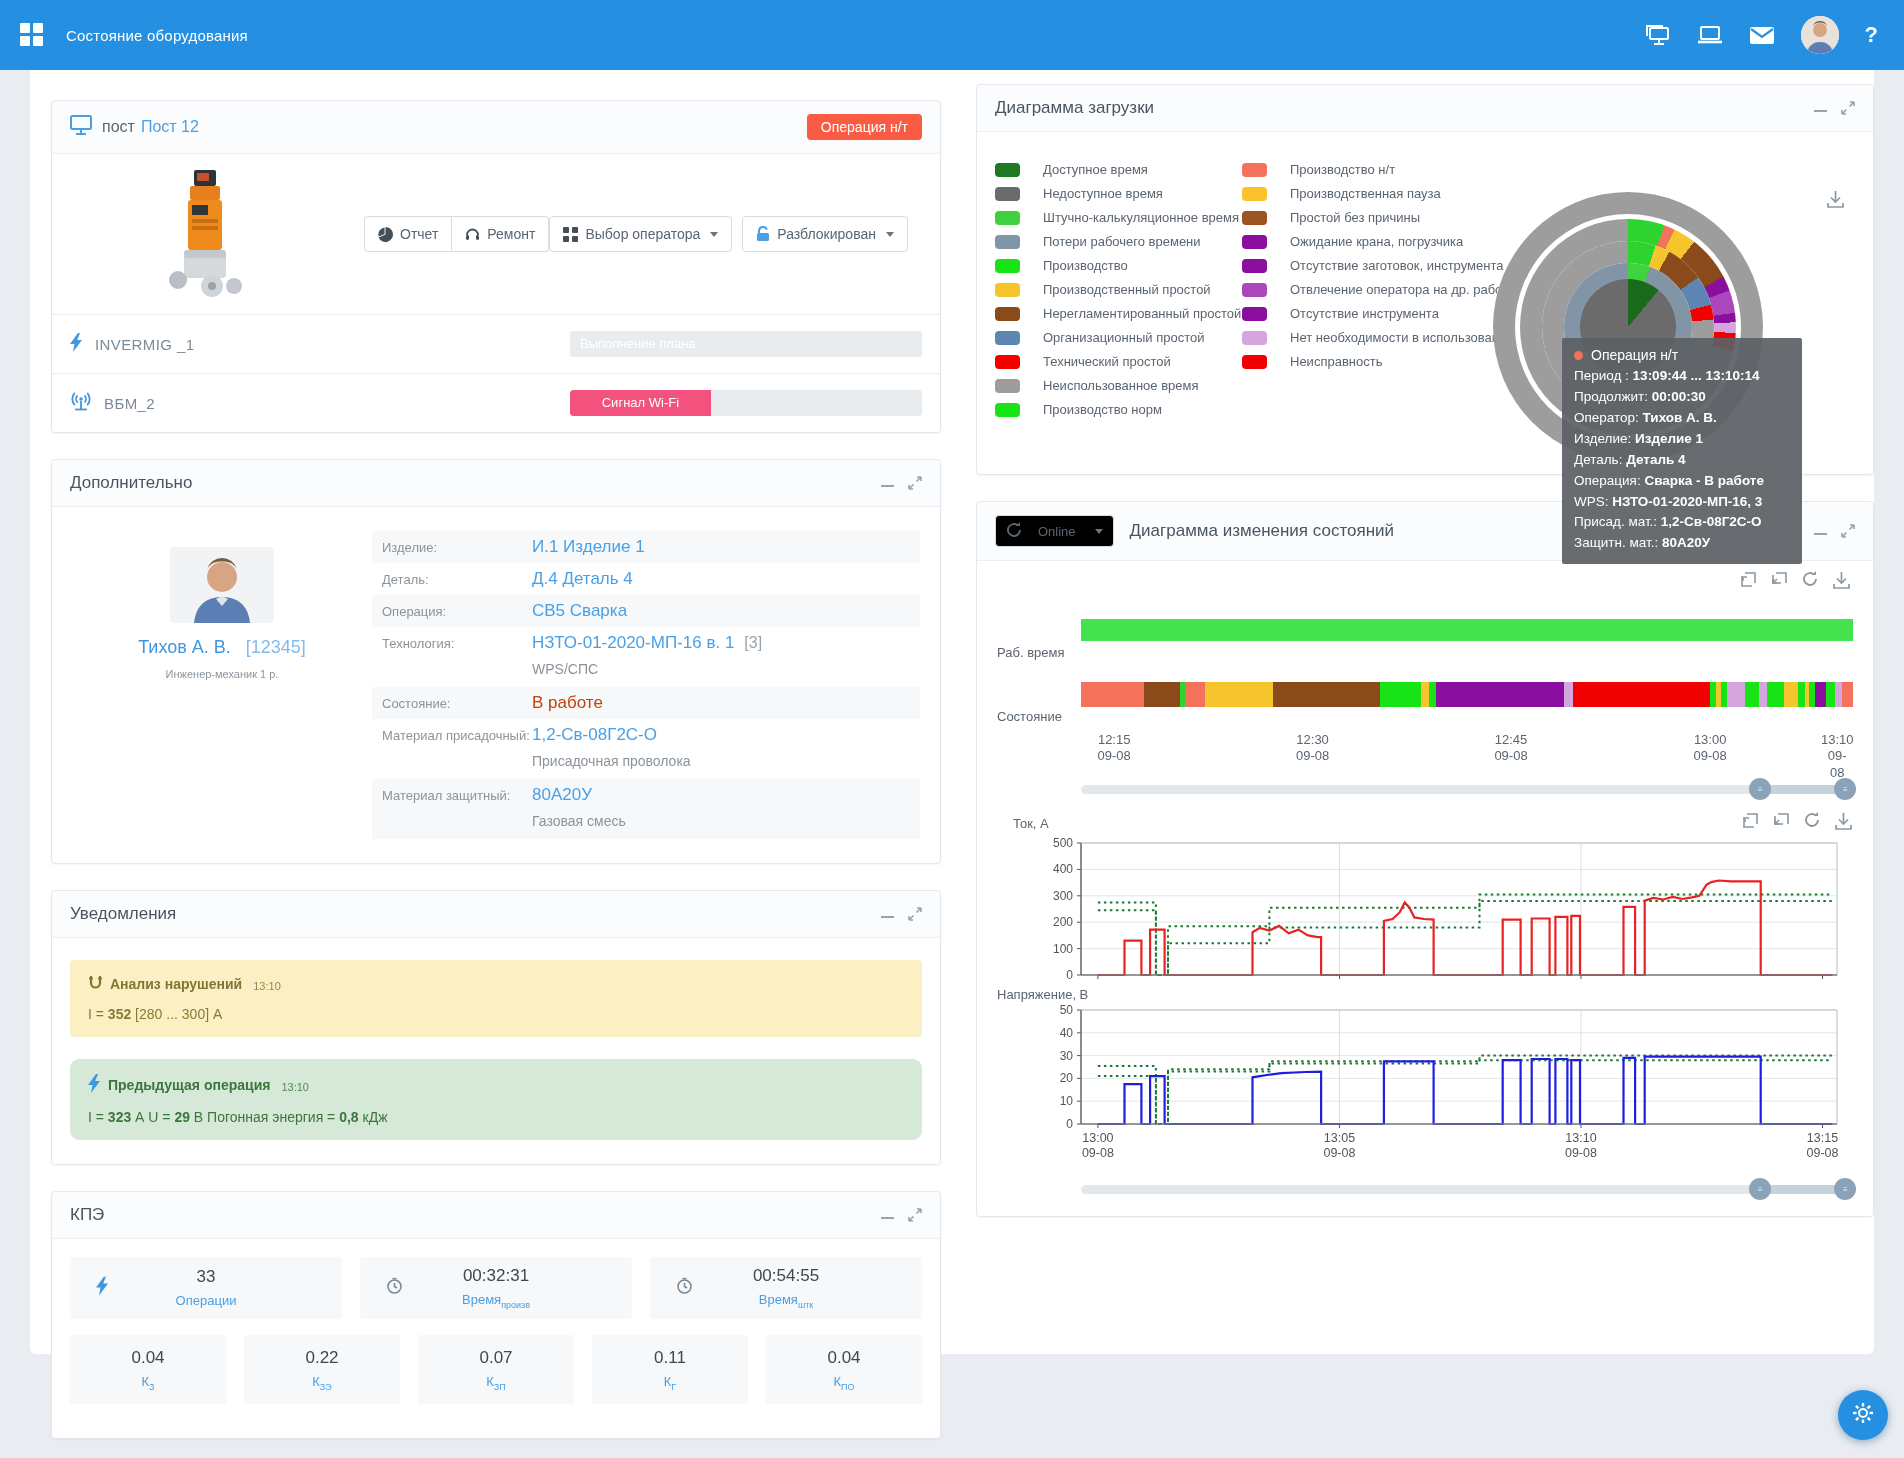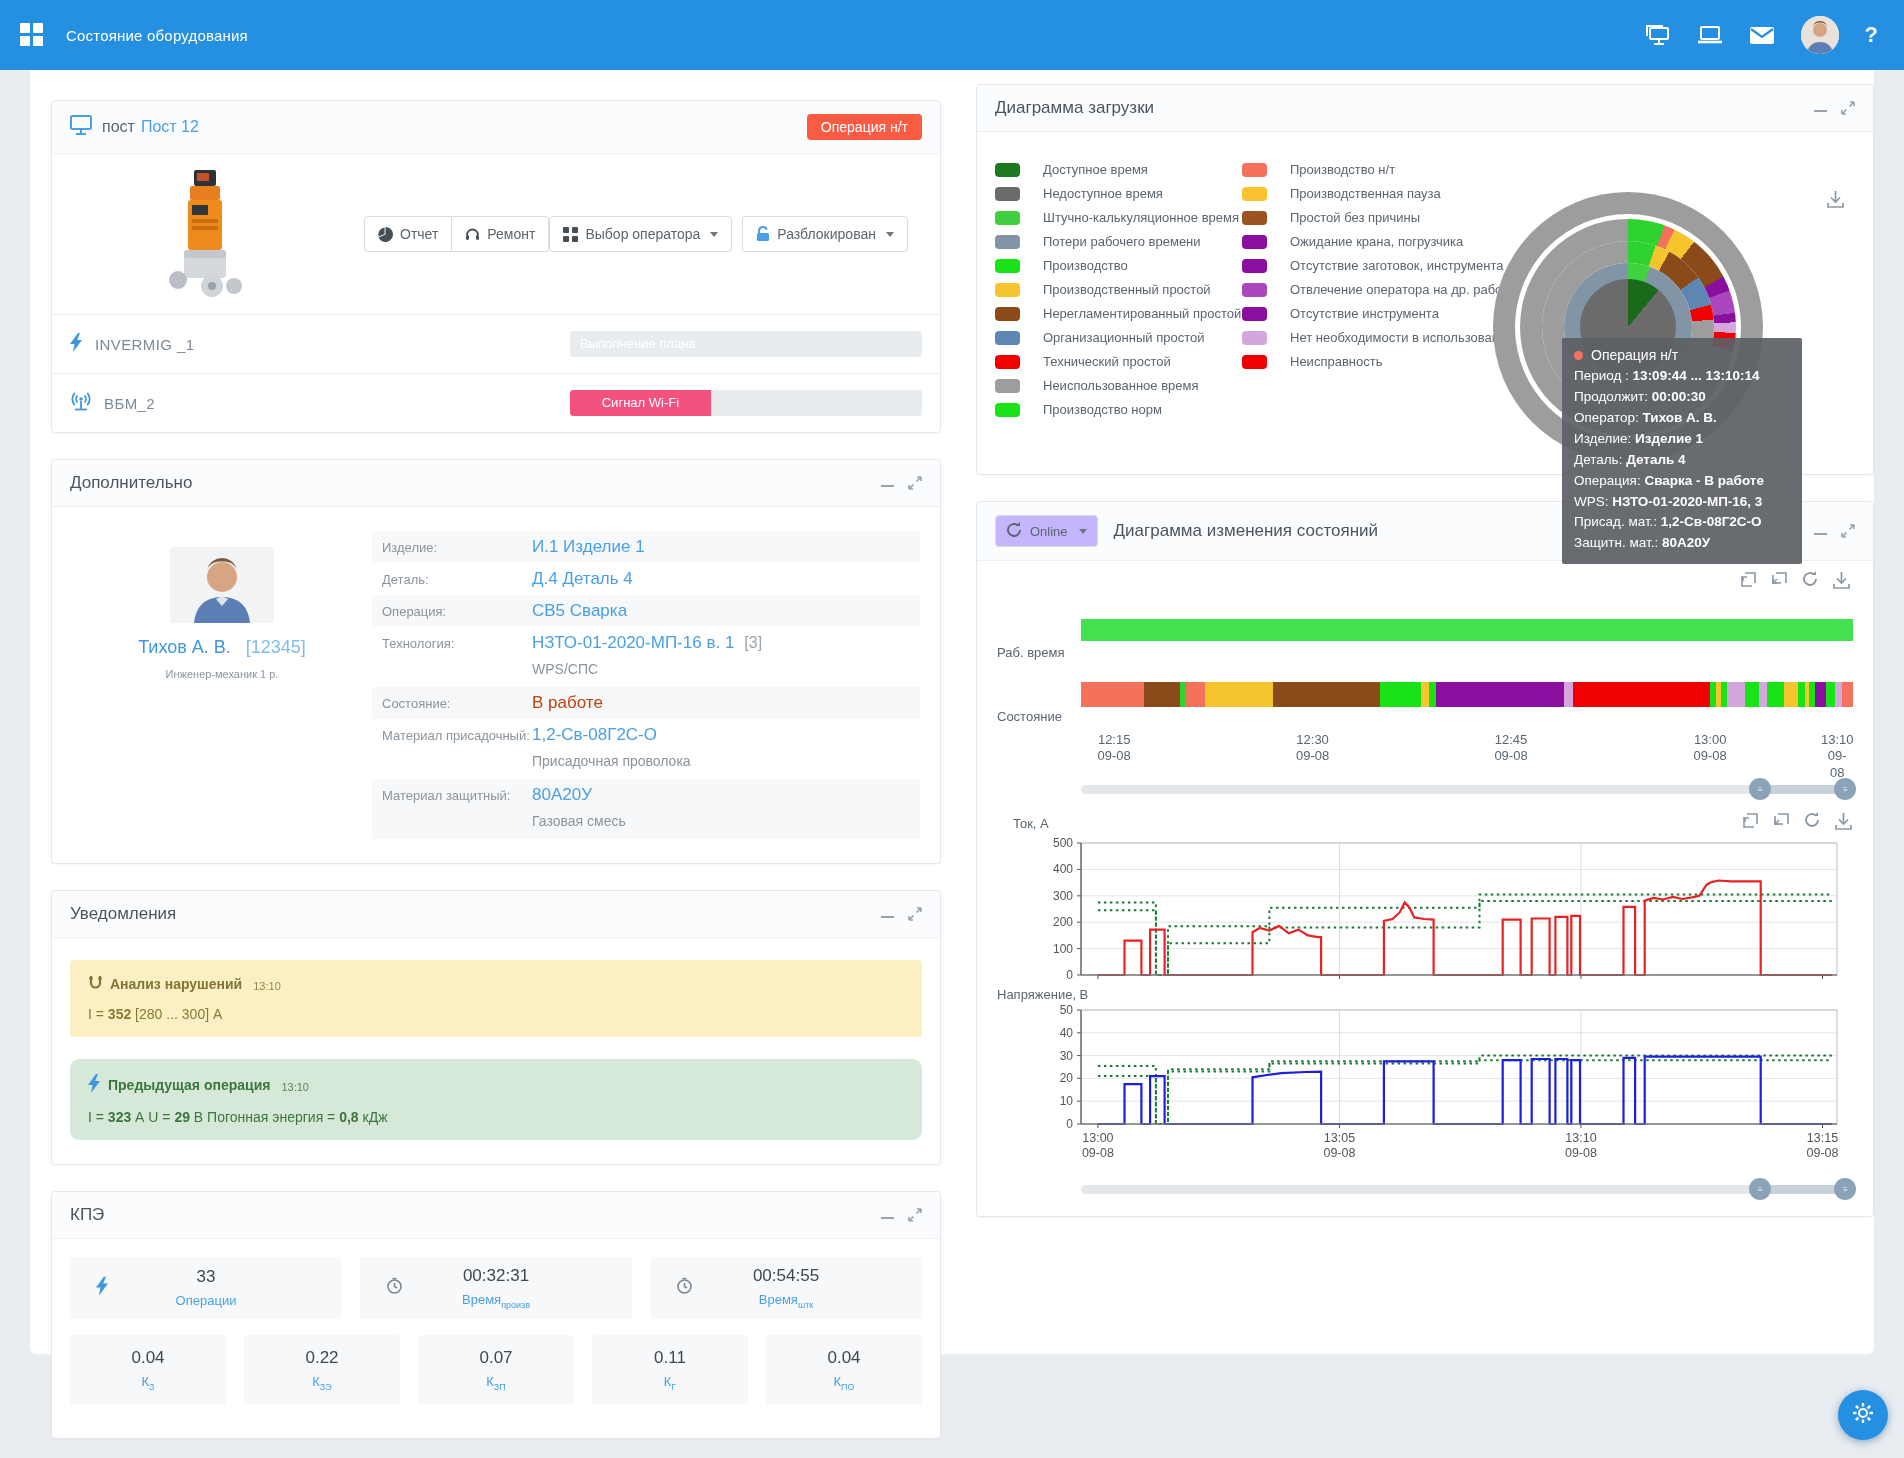--- a/index.html
+++ b/index.html
@@ -99,21 +99,21 @@
   .donut{position:absolute;left:516px;top:60px;width:270px;height:270px;}
   .ring{position:absolute;border-radius:50%;}
   .ring .hole{position:absolute;background:#fff;border-radius:50%;}
   
   .chart-tooltip{position:absolute;left:586px;top:254px;width:216px;background:rgba(92,96,100,.93);border-radius:2px;color:#fff;padding:9px 12px 10px 12px;z-index:20;}
   .tt-title{display:flex;align-items:center;gap:8px;font-size:14px;margin-bottom:3px;}
   .tt-dot{width:9px;height:9px;border-radius:50%;background:#f4715c;flex:none;}
   .tt-row{font-size:13.5px;line-height:1.55;white-space:nowrap;}
   .tt-row b{font-weight:700;}
   
-  .online-btn{display:flex;align-items:center;gap:8px;background:#c4b5fd;border:1px solid #d7dce1;border-radius:4px;height:32px;padding:0 10px;font-size:13px;color:#5a6570;cursor:pointer;margin-right:16px;}
+  .online-btn{display:flex;align-items:center;gap:16px;background:#000000;border:1px solid #d7dce1;border-radius:4px;height:32px;padding:0 10px;font-size:13px;color:#5a6570;cursor:pointer;margin-right:16px;}
   .states-body{padding:6px 20px 14px 20px;position:relative;}
   .tools-row{display:flex;justify-content:flex-end;gap:14px;color:#8b98a3;padding:4px 2px 6px 0;}
   .tools-row .t-ic{cursor:pointer;}
   .tl-grid{display:grid;grid-template-columns:84px 1fr;row-gap:4px;align-items:center;}
   .tl-label{font-size:13px;color:#5a6570;text-align:left;padding-right:9px;white-space:nowrap;margin-top:45px;}
   .tl-band{display:flex;height:22px;overflow:hidden;}
   .tl-band.state{height:25px;}
   .tl-seg{height:100%;}
   .tl-axis{position:relative;height:42px;margin-top:4px;}
   .tick{position:absolute;top:4px;transform:translateX(-50%);text-align:center;font-size:13px;color:#5a6570;line-height:1.25;}

